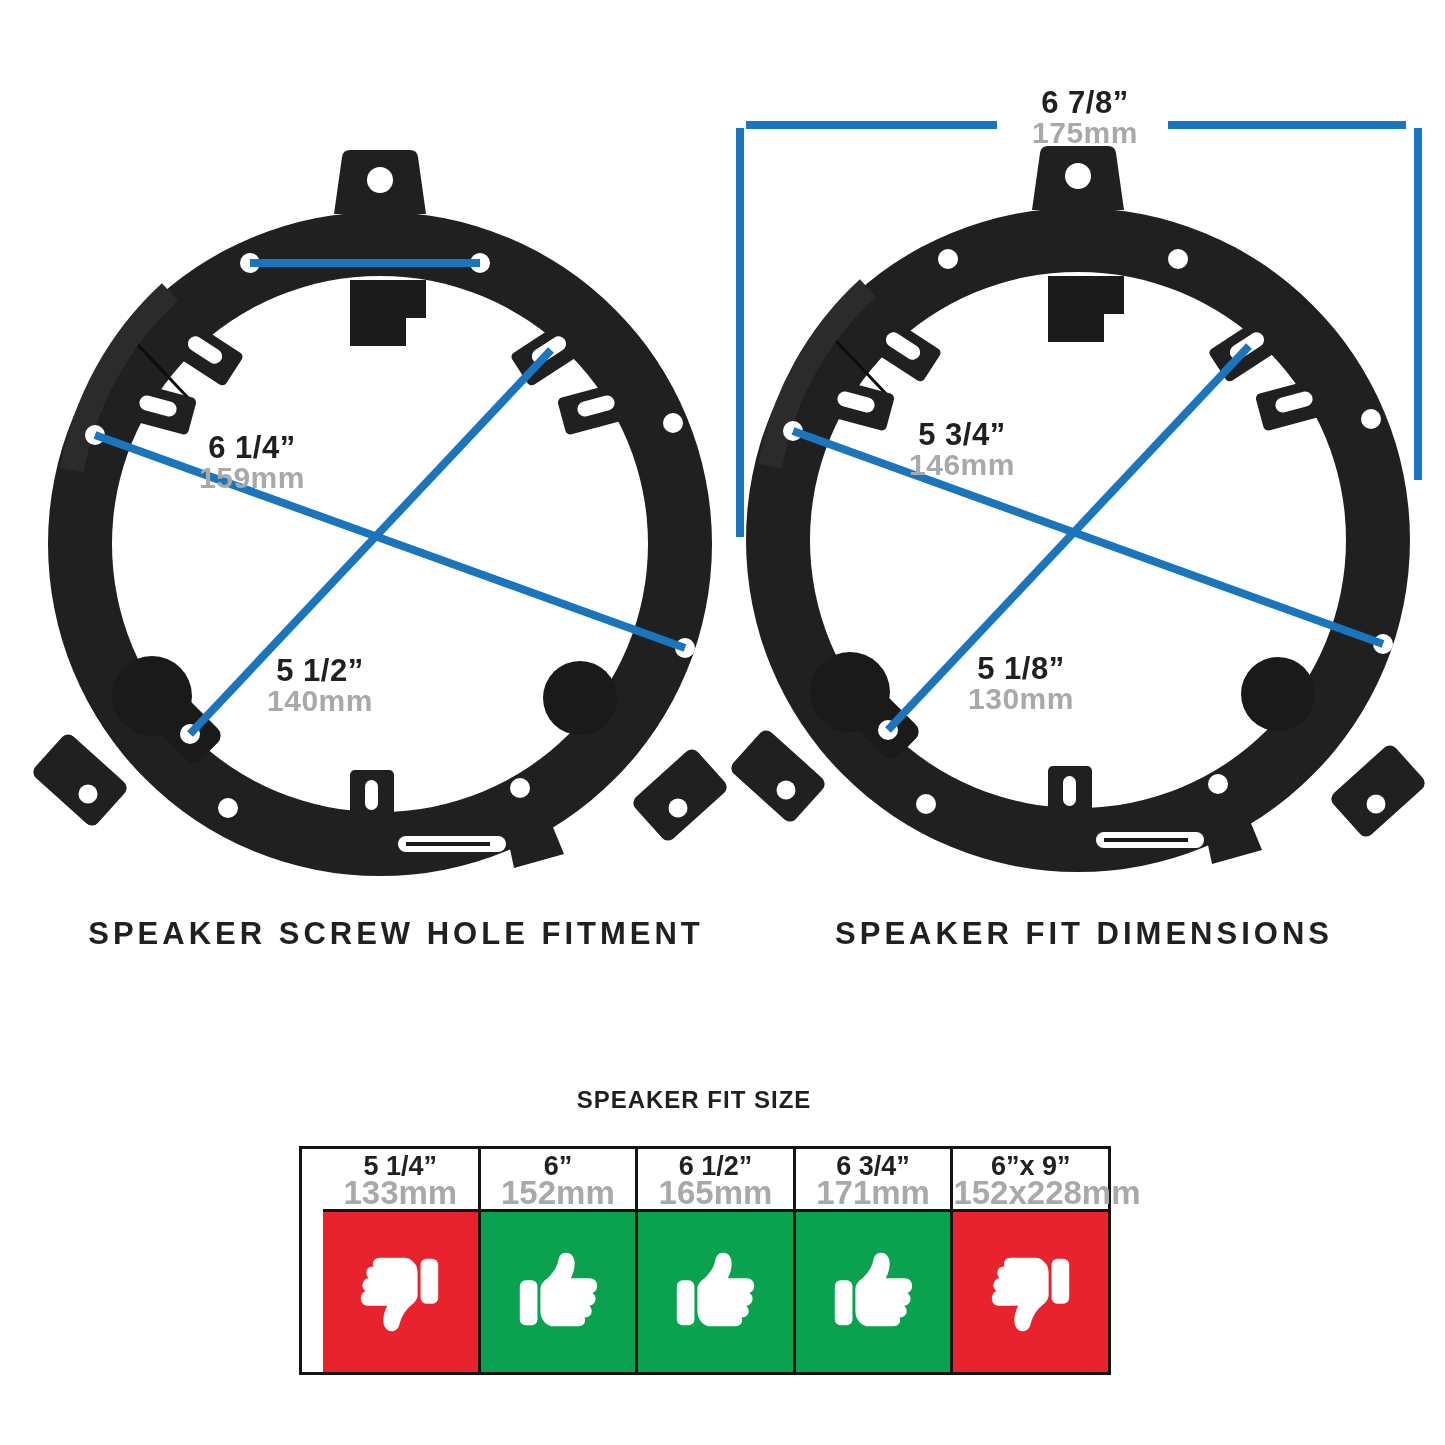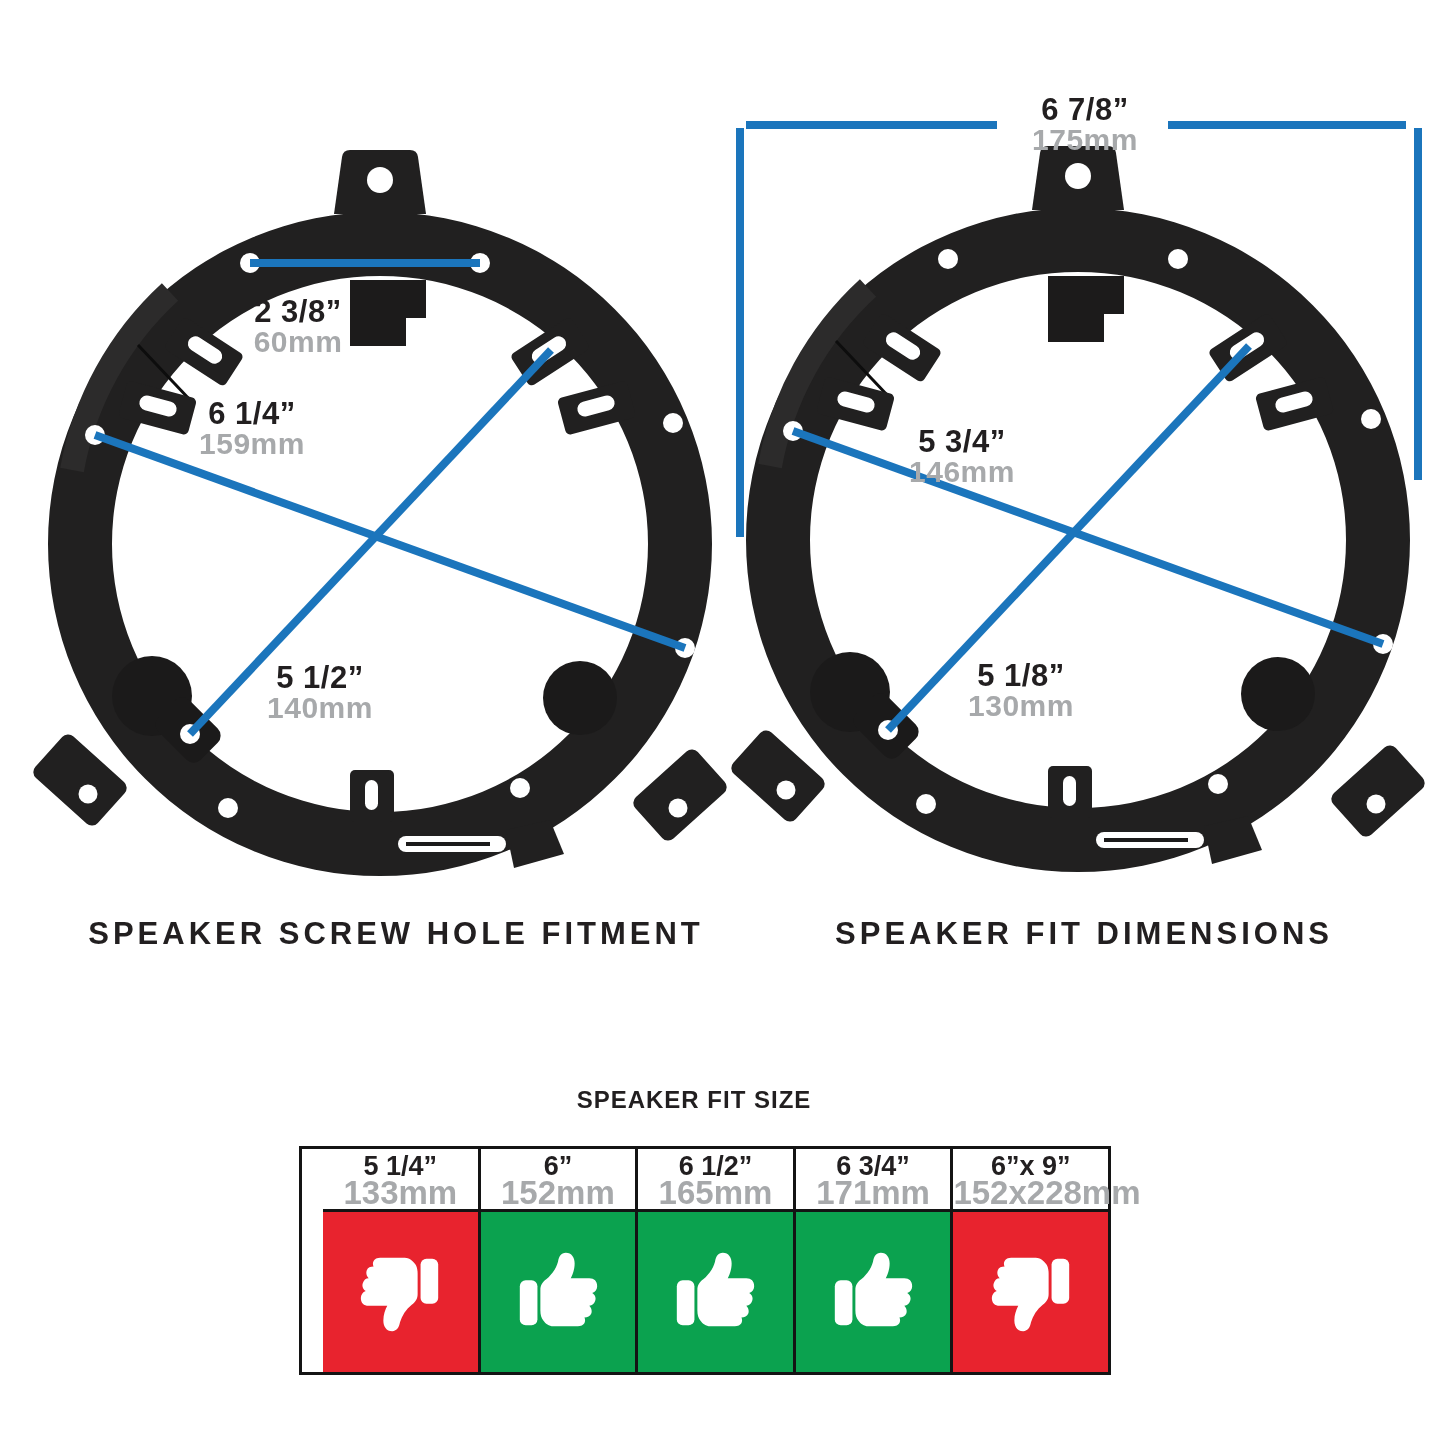--- a/index.html
+++ b/index.html
@@ -8,24 +8,24 @@
     font-family:"Liberation Sans","DejaVu Sans",sans-serif;
   }
   svg{display:block;}
   .ring{position:absolute;width:720px;height:760px;}
   .ring-left{left:20px;top:140px;}
   .ring-right{left:718px;top:136px;}
   .overlay{position:absolute;left:0;top:0;width:1445px;height:1445px;pointer-events:none;}
   .overlay line{stroke:var(--blue,#1b75bc);stroke-width:8;}
 
   .measure{position:absolute;width:170px;text-align:center;}
-  .measure .in{font-weight:700;font-size:31px;line-height:30px;color:var(--ink,#221f20);letter-spacing:.5px;margin-top:7px;}
+  .measure .in{font-weight:700;font-size:31px;line-height:30px;color:var(--ink,#221f20);letter-spacing:.5px;}
   .measure .mm{font-weight:700;font-size:30px;line-height:30px;color:var(--gray,#a7a9ab);letter-spacing:.5px;}
   .m-l1{left:213px;top:290px;}
-  .m-l2{left:167px;top:392px;}
+  .m-l2{left:167px;top:433px;}
   .m-l3{left:235px;top:656px;}
   .m-r1{left:1000px;top:88px;}
   .m-r2{left:877px;top:420px;}
   .m-r3{left:936px;top:654px;}
 
   .caption{position:absolute;text-align:center;font-weight:700;font-size:31px;color:var(--ink,#221f20);letter-spacing:4px;}
   .cap-left{left:76px;top:916px;width:640px;}
   .cap-right{left:784px;top:916px;width:600px;}
   .table-title{position:absolute;left:394px;top:1086px;width:600px;text-align:center;
     font-weight:700;font-size:24px;color:var(--ink,#221f20);letter-spacing:1px;}
@@ -138,24 +138,20 @@
 
     <line x1="793" y1="431" x2="1383" y2="644"></line>
     <line x1="1249" y1="346" x2="888" y2="730"></line>
 
     <line x1="746" y1="125" x2="997" y2="125"></line>
     <line x1="1168" y1="125" x2="1406" y2="125"></line>
     <line x1="740" y1="128" x2="740" y2="537"></line>
     <line x1="1418" y1="128" x2="1418" y2="480"></line>
   </svg>
 
-  <div class="measure m-l1">
-    <div class="in">2 3/8”</div>
-    <div class="mm">60mm</div>
-  </div>
   <div class="measure m-l2">
     <div class="in">6 1/4”</div>
     <div class="mm">159mm</div>
   </div>
   <div class="measure m-l3">
     <div class="in">5 1/2”</div>
     <div class="mm">140mm</div>
   </div>
 
   <div class="measure m-r1">

